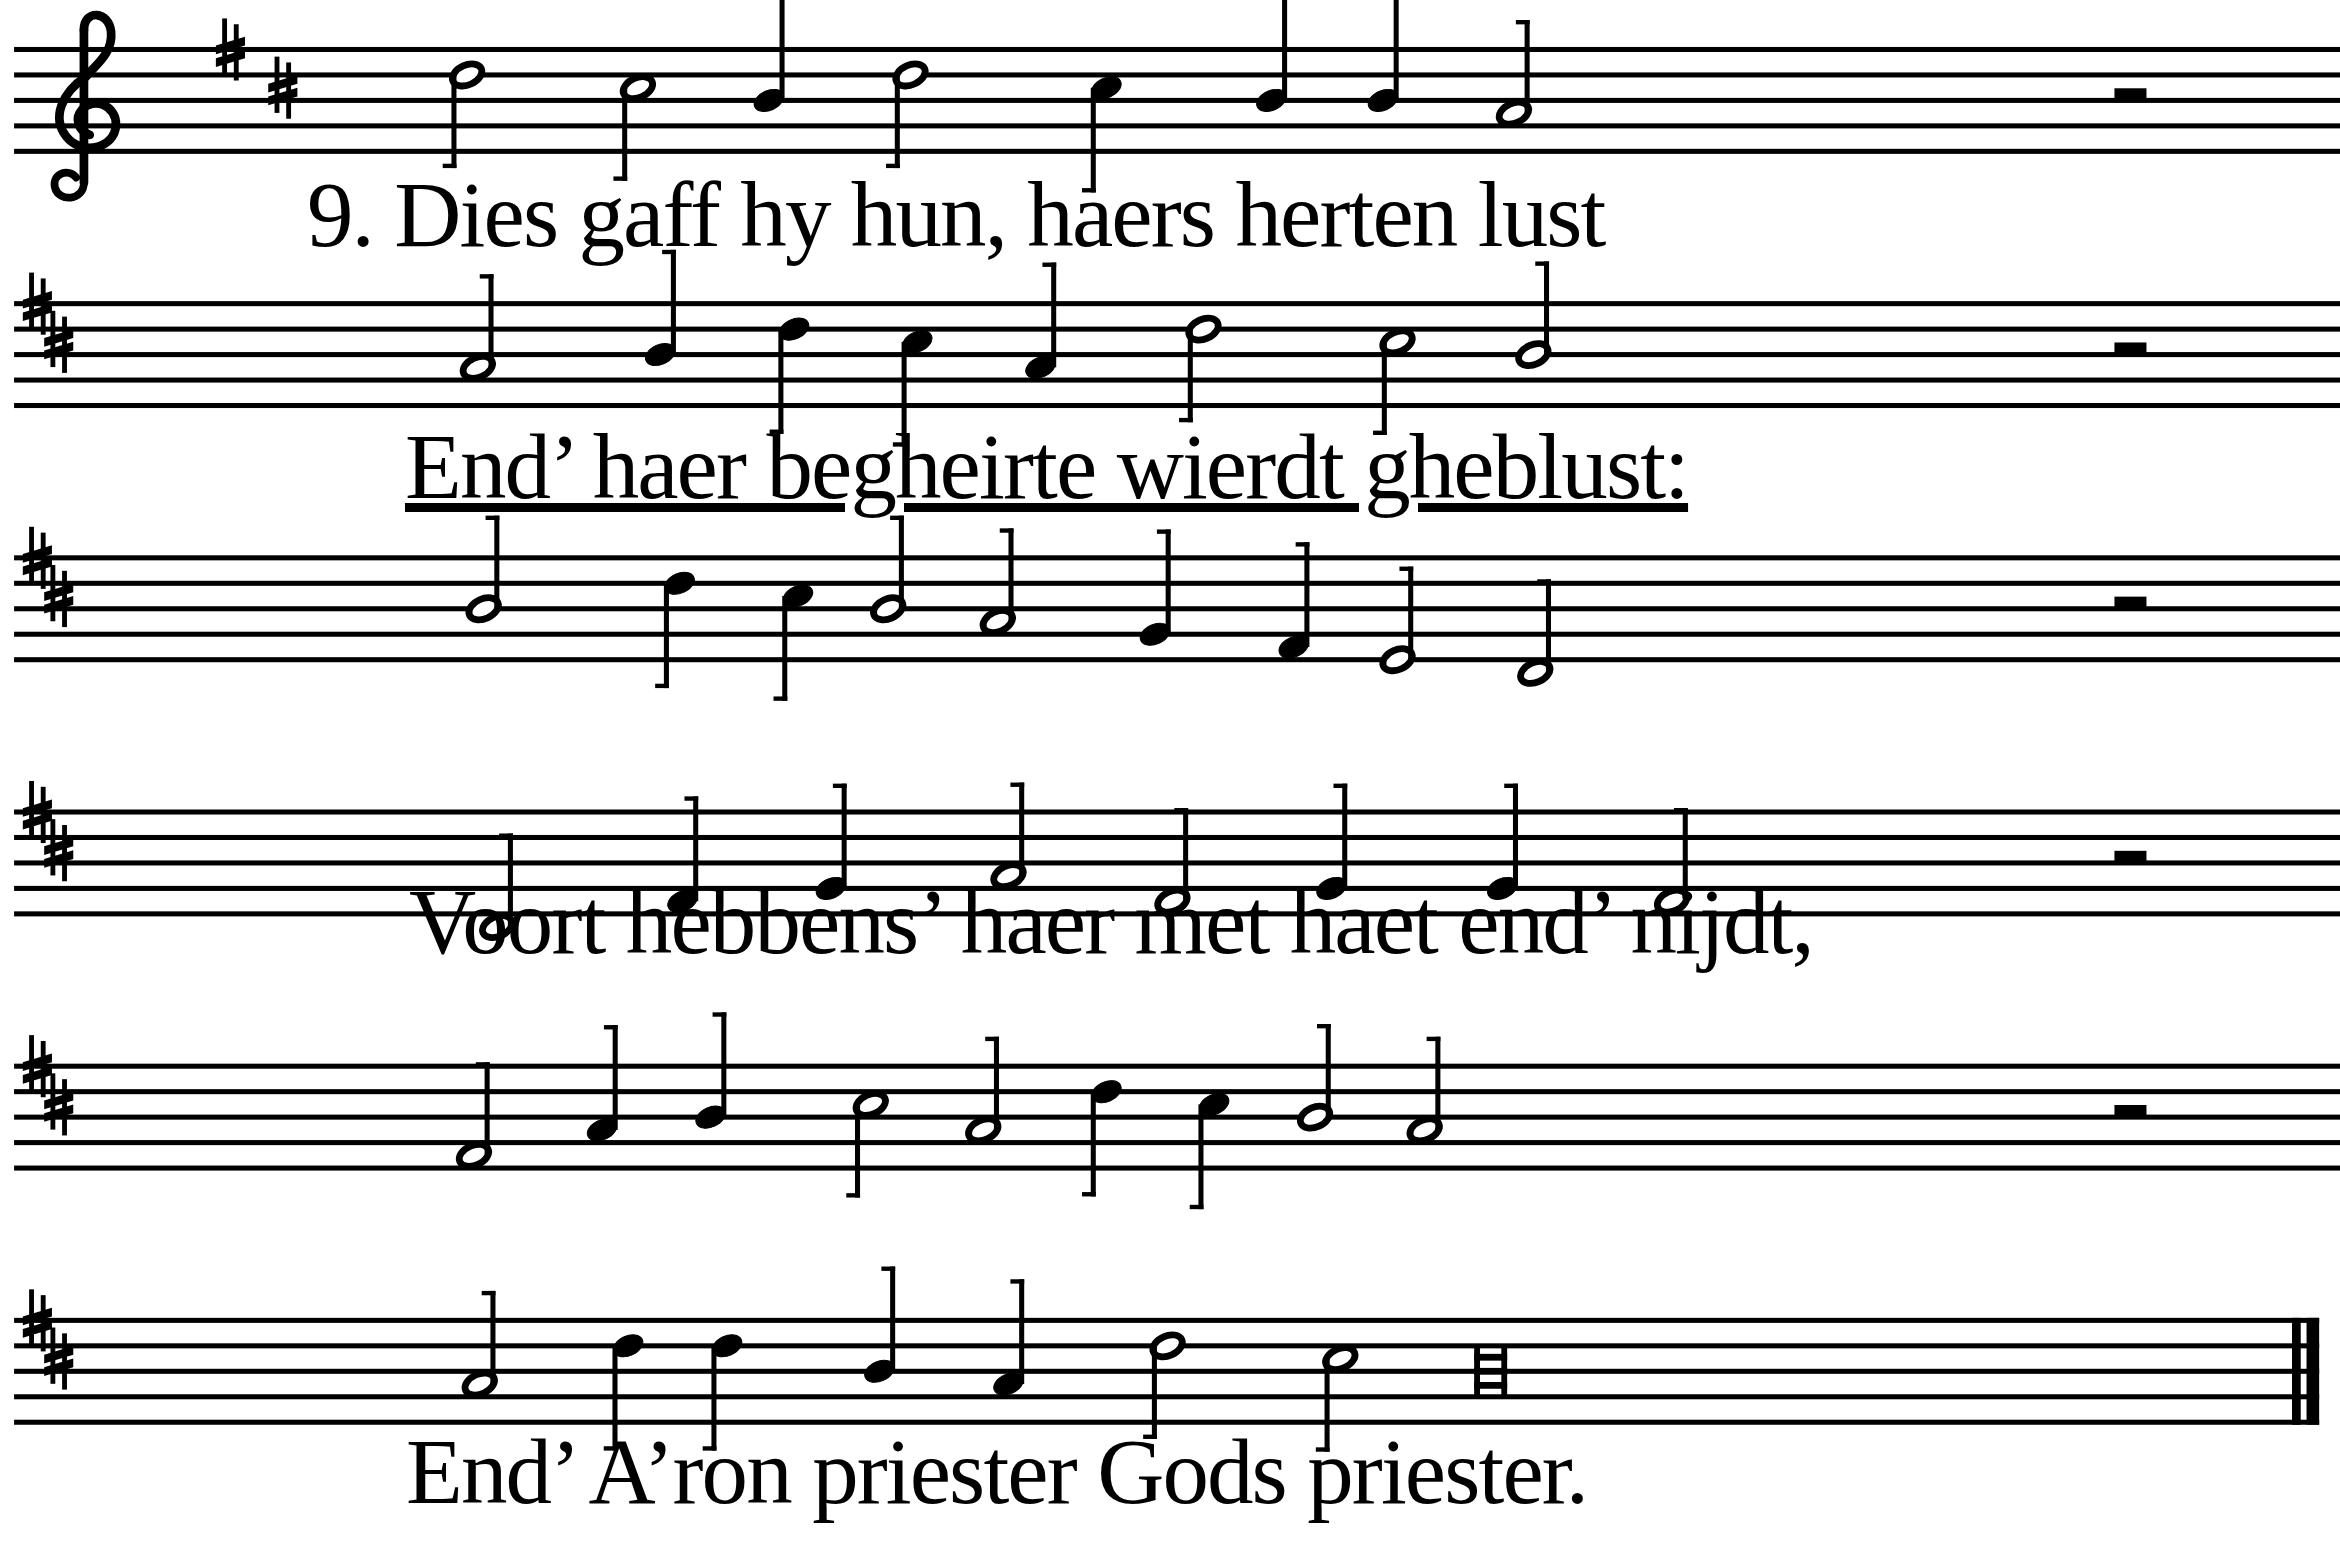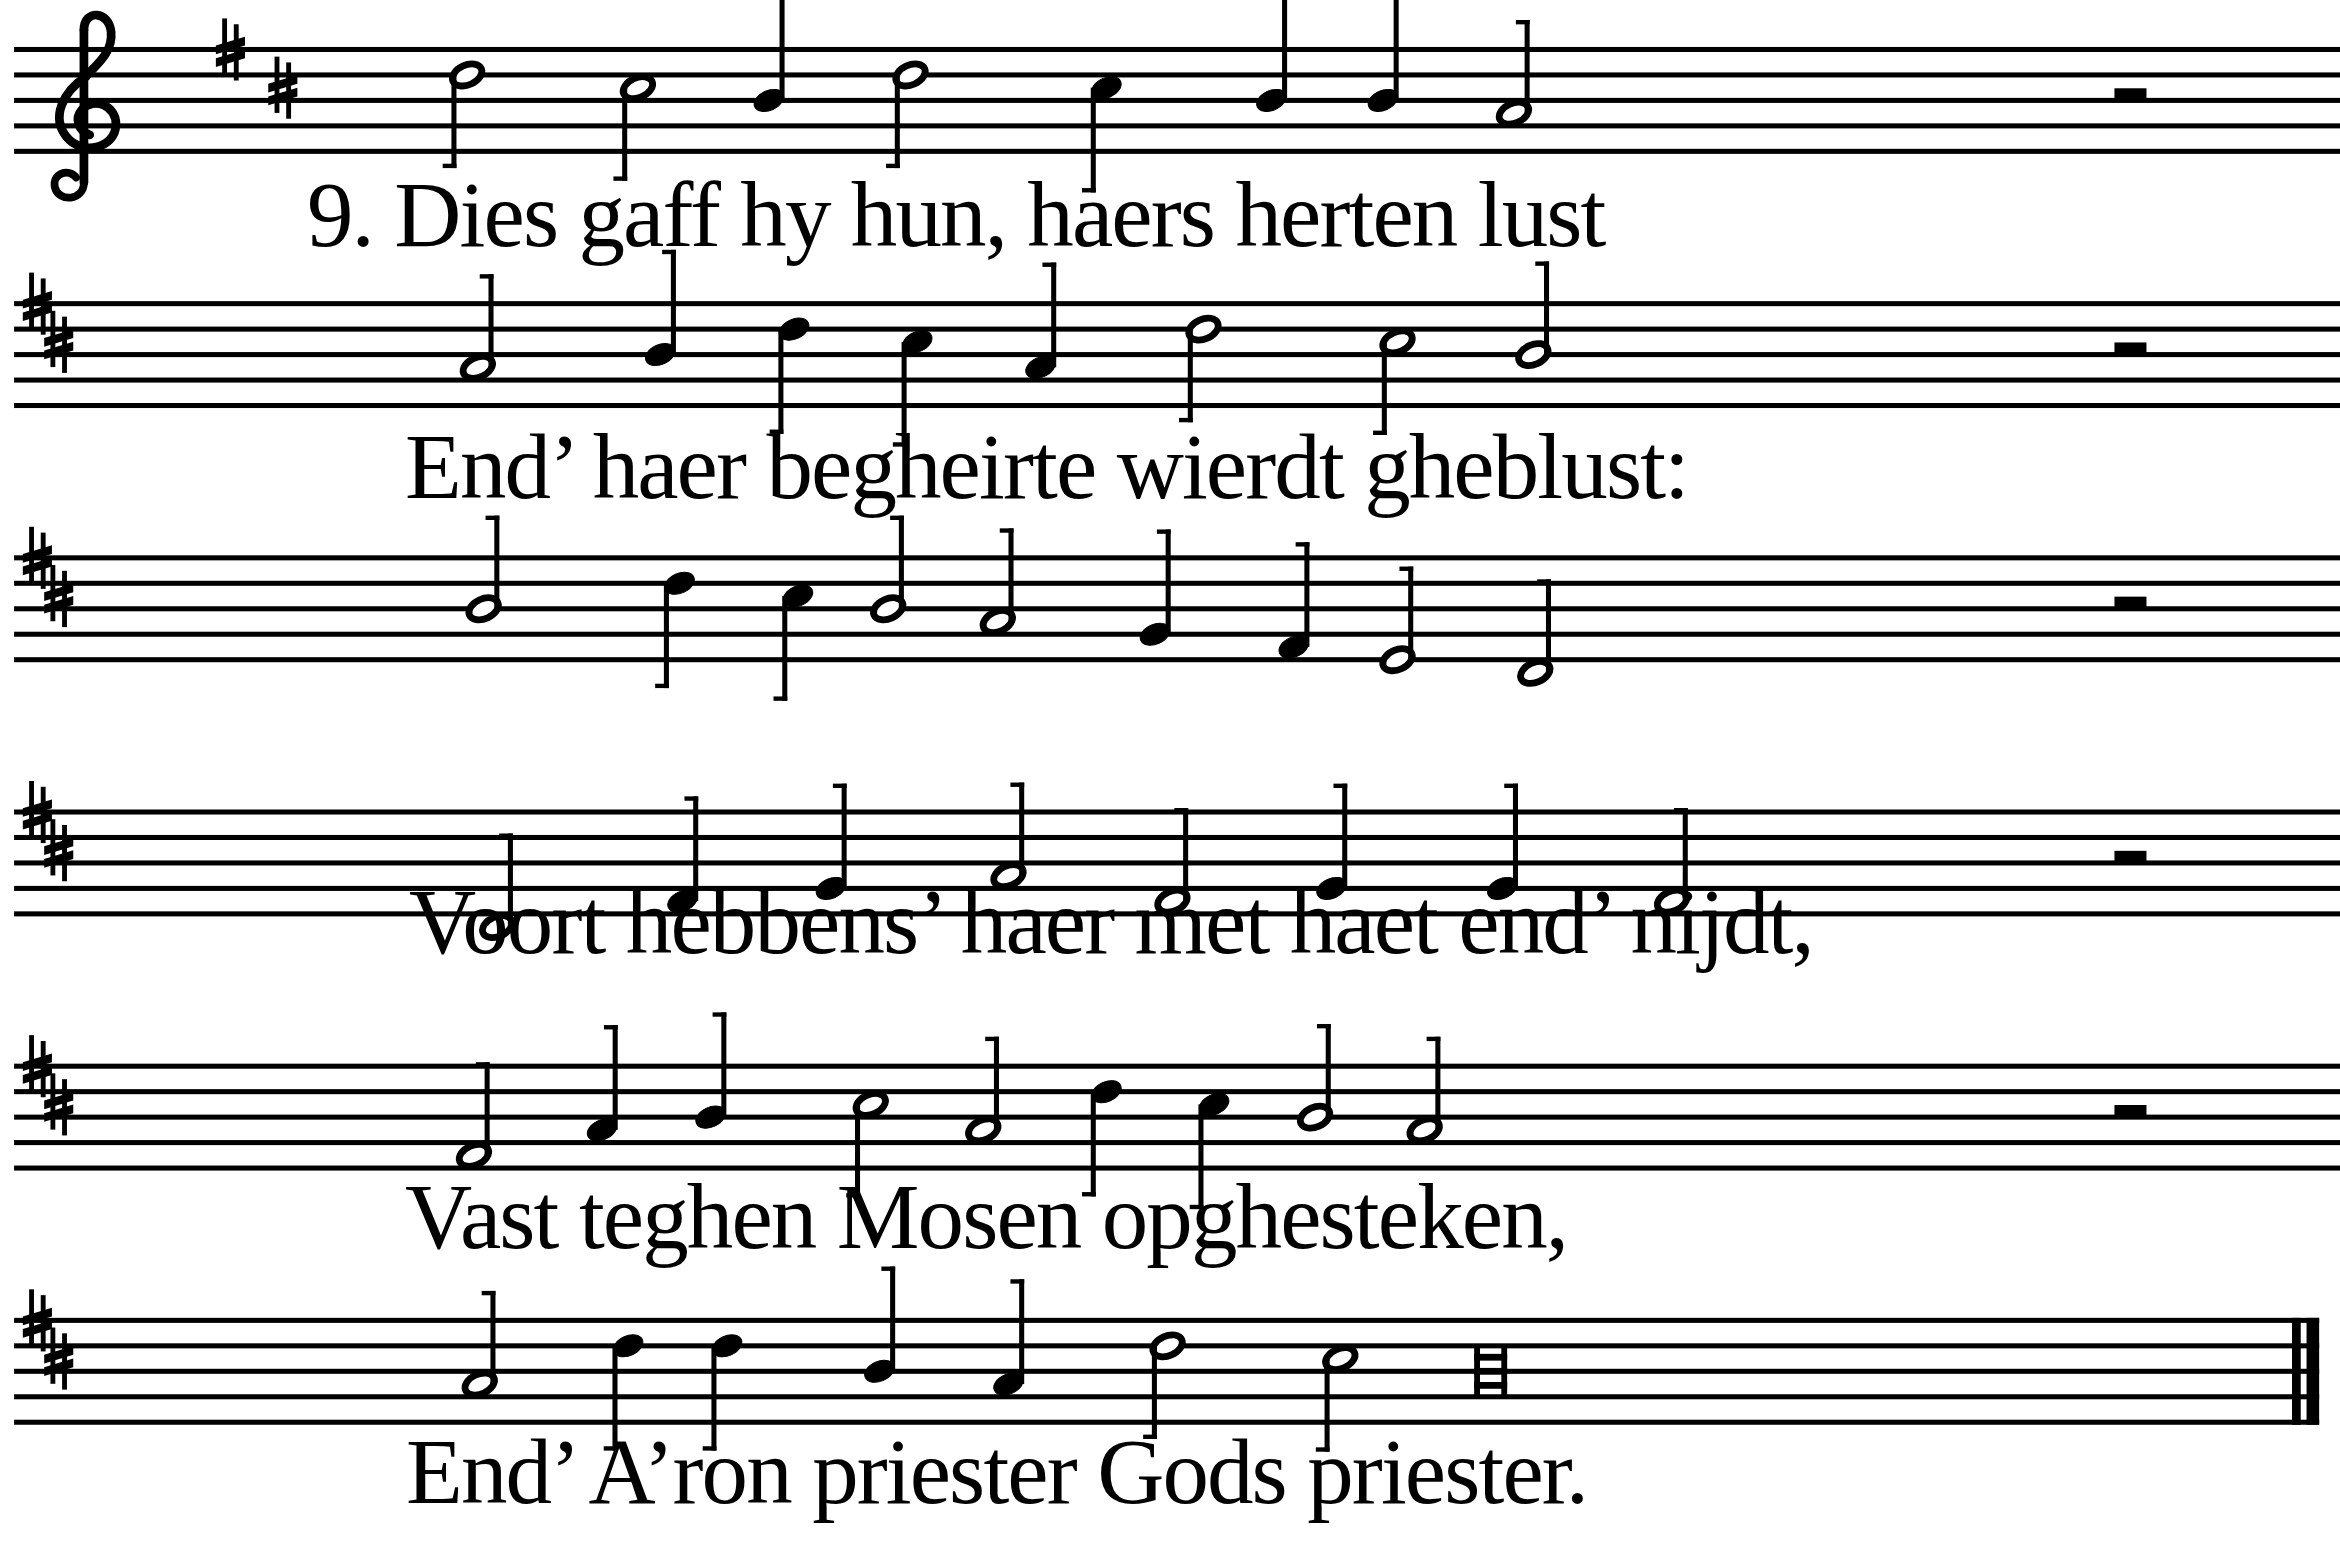--- a/index.html
+++ b/index.html
@@ -257,18 +257,17 @@
       <rect x="1519" y="1388.5" width="6" height="50" fill="#000000"></rect>
       <rect x="1547" y="1388.5" width="6" height="50" fill="#000000"></rect>
       <rect x="1519" y="1395.5" width="34" height="7" fill="#000000"></rect>
       <rect x="1519" y="1410" width="34" height="7" fill="#000000"></rect>
       <rect x="1519" y="1424.5" width="34" height="7" fill="#000000"></rect>
       <rect x="2362" y="1358.4" width="9" height="110.2" fill="#000000"></rect>
       <rect x="2377" y="1358.4" width="13" height="110.2" fill="#000000"></rect>
     </svg>
 
   <div class="lyric" style="left: 307px; top: 168px;">9. Dies gaff hy hun, haers herten lust</div>
-  <div class="lyric" style="left: 405px; top: 420px;">End’ haer begheirte wierdt gheblust:</div>
+  <div class="lyric" style="left: 405px; top: 420px; text-decoration: underline;">End’ haer begheirte wierdt gheblust:</div>
   <div class="lyric" style="left: 409px; top: 875px;">Voort hebbens’ haer met haet end’ nijdt,</div>
-  <div class="lyric" style="left: 405px; top: 1170px;">Vast teghen Mosen opghesteken,</div>
   <div class="lyric" style="left: 406px; top: 1425px;">End’ A’ron priester Gods priester.</div>
 </div>
 
 
 </body></html>

